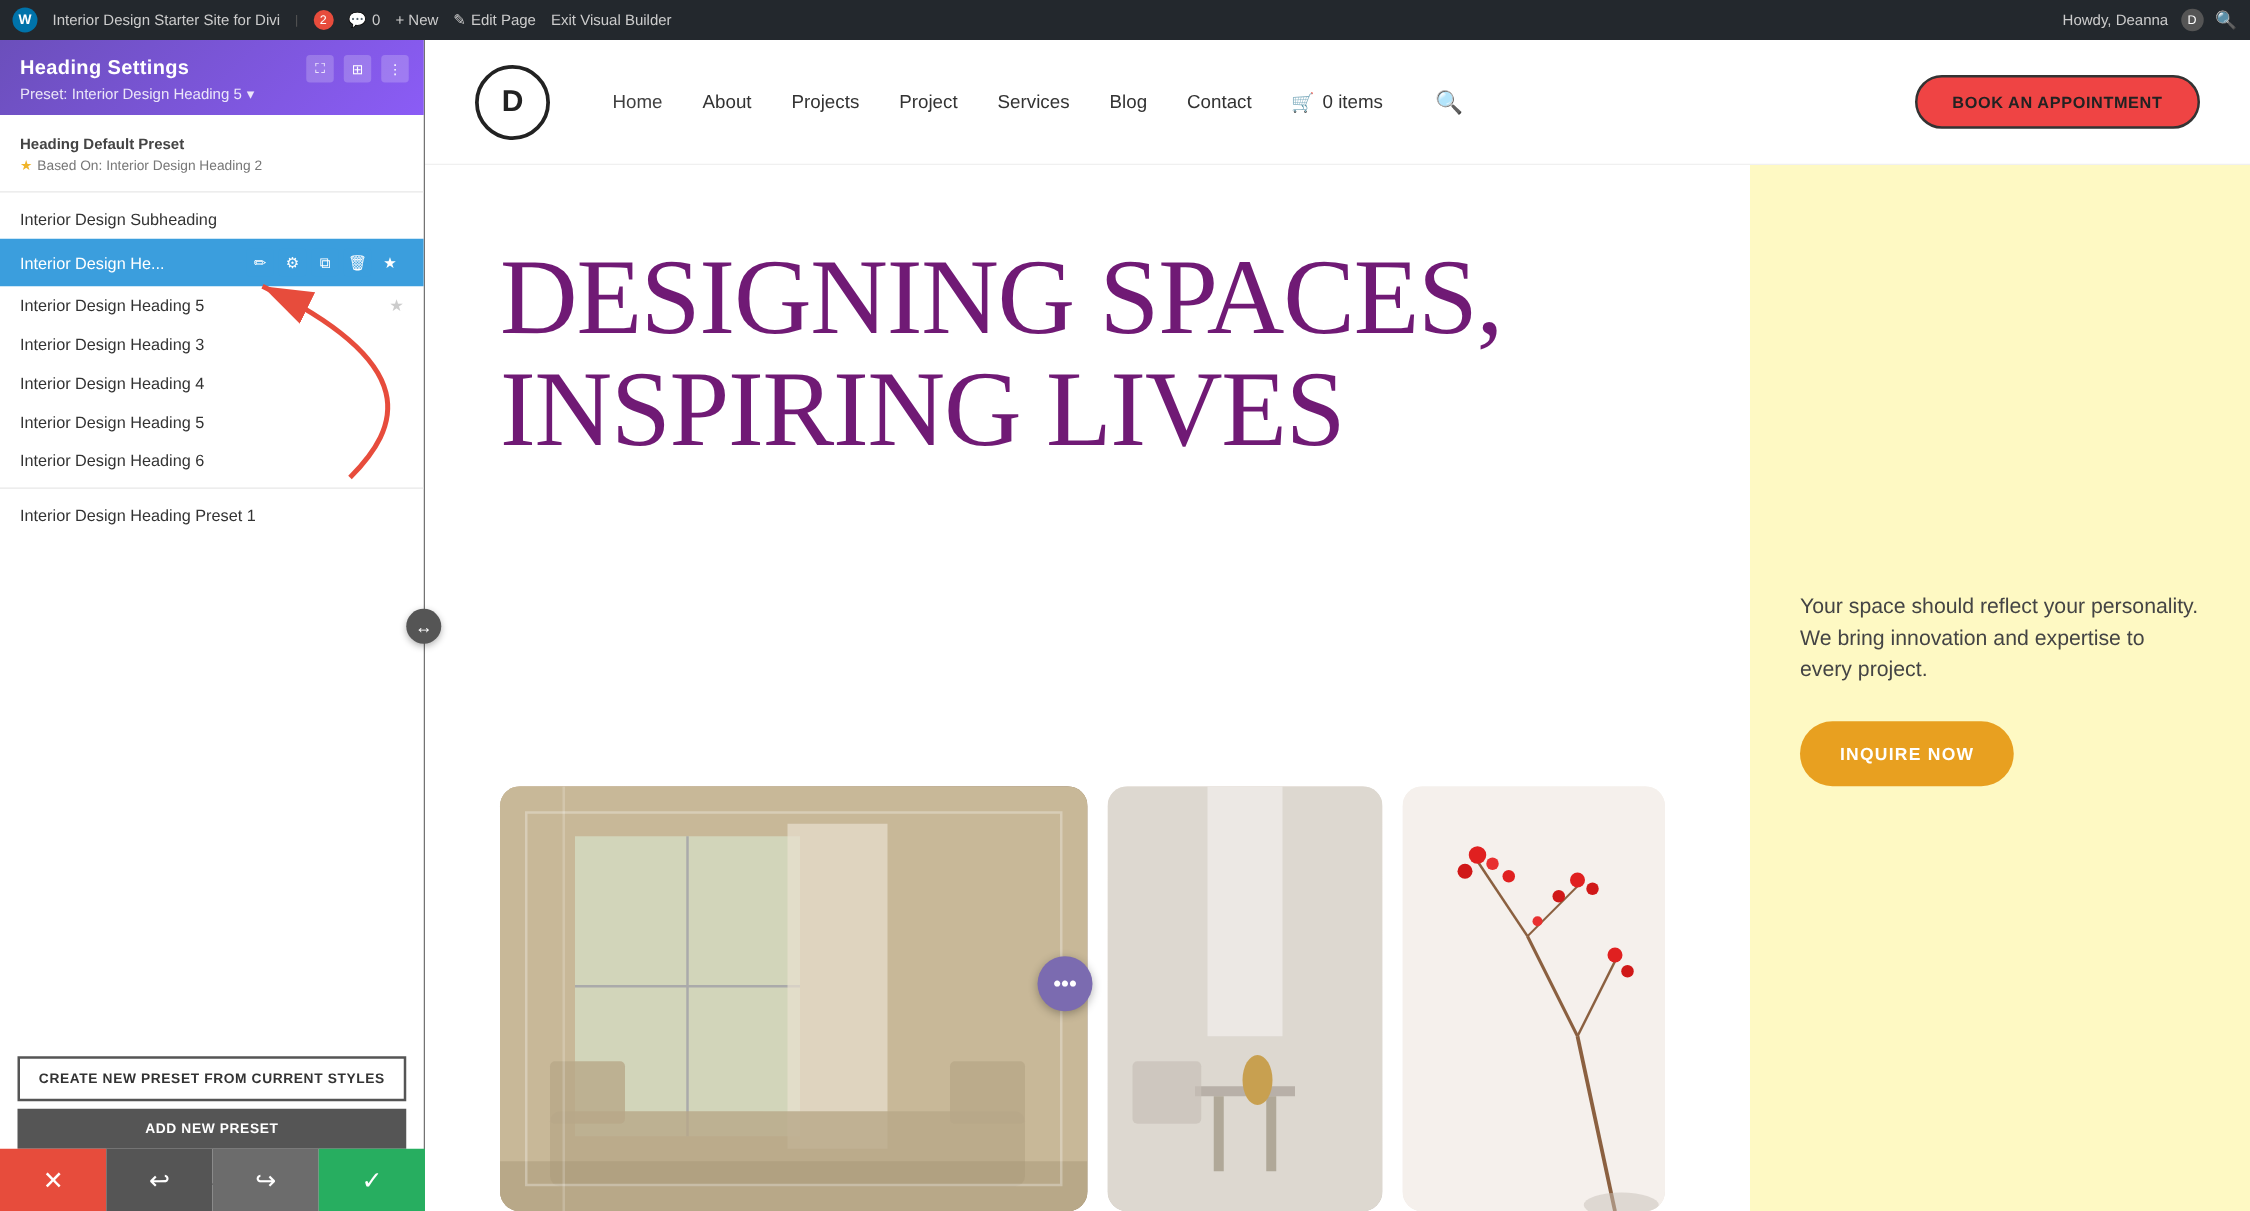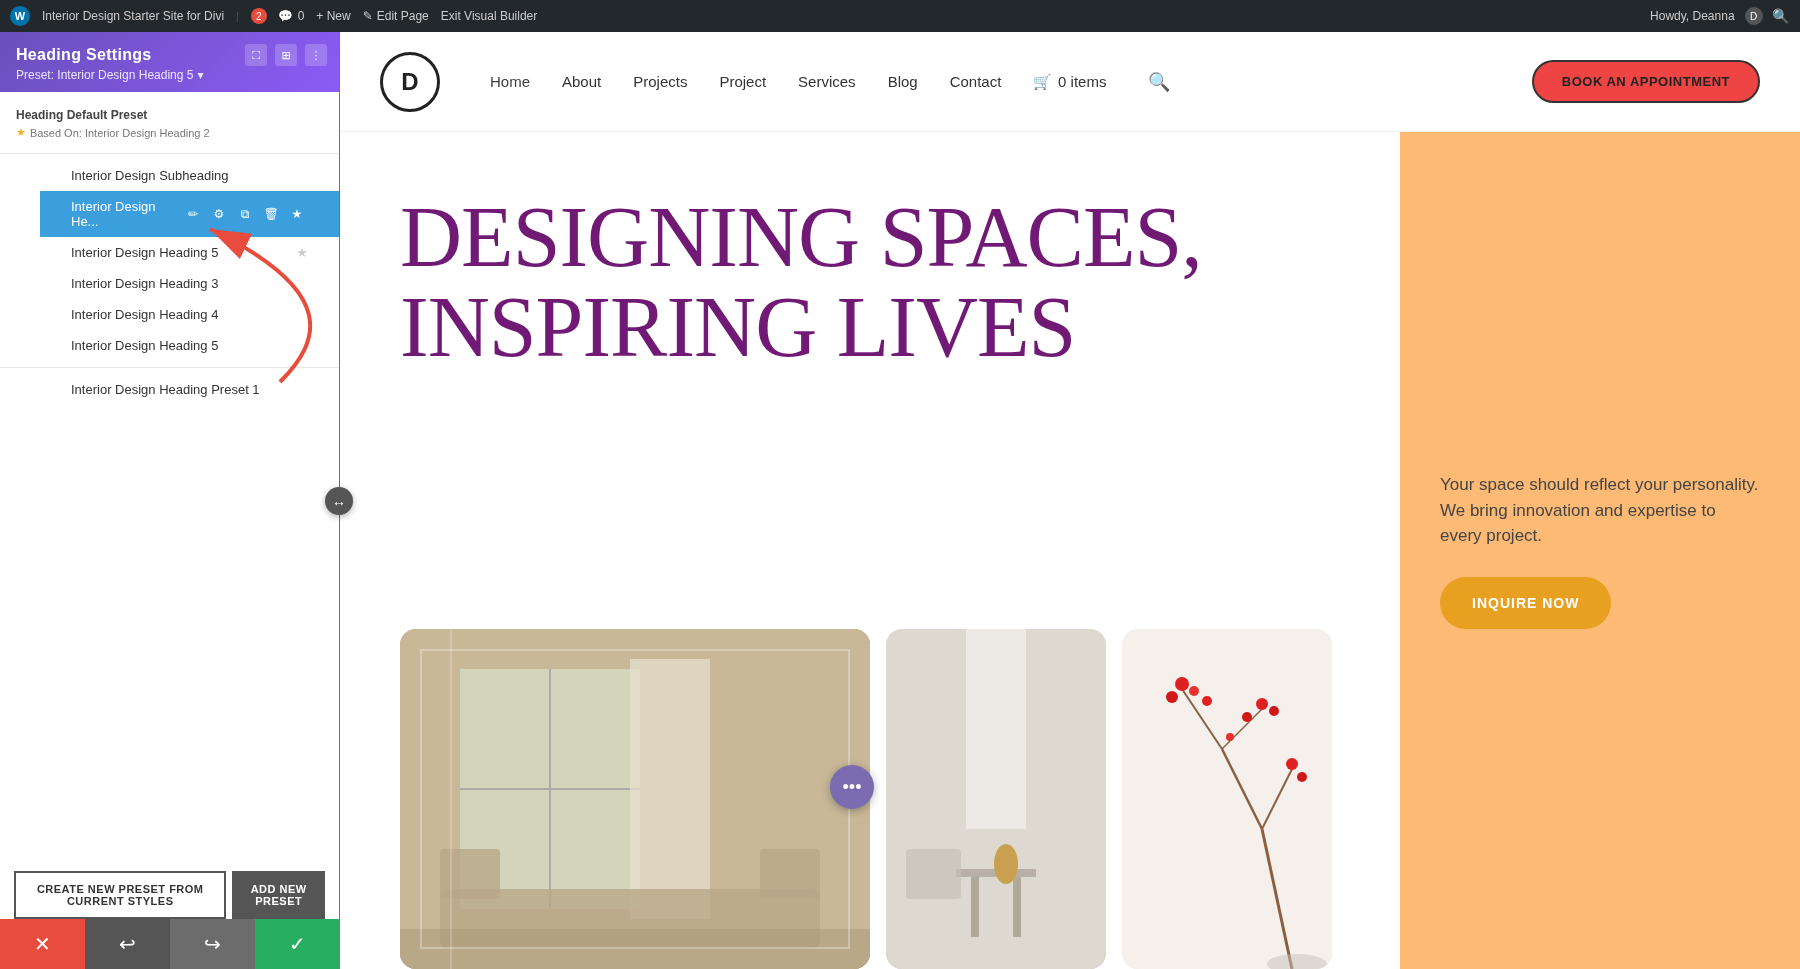--- a/index.html
+++ b/index.html
@@ -102,25 +102,25 @@
     }
     .based-on {
       font-size: 11px;
       color: #777;
       padding: 2px 16px 8px;
       display: flex; align-items: center; gap: 4px;
     }
     .star-icon { color: #f0b429; font-size: 11px; }
     .divider { height: 1px; background: #e8e8e8; margin: 6px 0; }
     .preset-item {
-      padding: 8px 31px;
+      padding: 8px 16px;
       font-size: 13px;
       color: #333;
       cursor: pointer;
-      display: flex; align-items: center; justify-content: flex-end; margin-left: 40px;
+      display: flex; align-items: center; justify-content: flex-end;
     }
     .preset-item.active {
       background: #3b9edd;
       color: #fff;
     }
     .preset-item-actions {
       display: flex; gap: 4px; align-items: center;
     }
     .preset-action-icon {
       width: 22px; height: 22px;
@@ -133,21 +133,21 @@
     .preset-action-icon.pencil { background: #3b9edd; }
     .preset-action-icon.gear { background: #3b9edd; }
     .preset-action-icon.copy { background: #3b9edd; }
     .preset-action-icon.trash { background: #3b9edd; }
     .preset-action-icon.star-btn { background: transparent; color: #fff; }
     .preset-item-name { flex: 1; }
     .preset-item-star { color: #ccc; font-size: 13px; margin-left: 6px; }
 
     .sidebar-buttons {
       padding: 10px 14px;
-      display: flex; flex-direction: row; gap: 6px; justify-content: flex-end;
+      display: flex; flex-direction: column; gap: 6px; justify-content: flex-end;
     }
     .btn-create-preset {
       background: #fff;
       border: 2px solid #555;
       color: #333;
       font-size: 11px;
       font-weight: 700;
       letter-spacing: 0.5px;
       padding: 10px;
       cursor: pointer;
@@ -292,21 +292,21 @@
       color: #701a75;
       font-family: Georgia, 'Times New Roman', serif;
       letter-spacing: -1px;
     }
     .hero-right {
       width: 400px;
       display: flex;
       flex-direction: column;
       justify-content: center;
       padding: 30px 40px;
-      background: #fdba74;
+      background: #fef9c3;
     }
     .hero-tagline {
       font-size: 17px;
       color: #444;
       line-height: 1.5;
       margin-bottom: 28px;
     }
     .inquire-btn {
       display: inline-block;
       background: #e8a020;
@@ -497,20 +497,23 @@
       </div>
 
       <div class="preset-item">
         <span class="preset-item-name">Interior Design Heading 4</span>
       </div>
 
       <div class="preset-item">
         <span class="preset-item-name">Interior Design Heading 5</span>
       </div>
 
+      <div class="preset-item">
+        <span class="preset-item-name">Interior Design Heading 6</span>
+      </div>
 
       <div class="divider"></div>
 
       <div class="preset-item">
         <span class="preset-item-name">Interior Design Heading Preset 1</span>
       </div>
     </div>
 
     <div class="sidebar-buttons">
       <button class="btn-create-preset">CREATE NEW PRESET FROM CURRENT STYLES</button>

